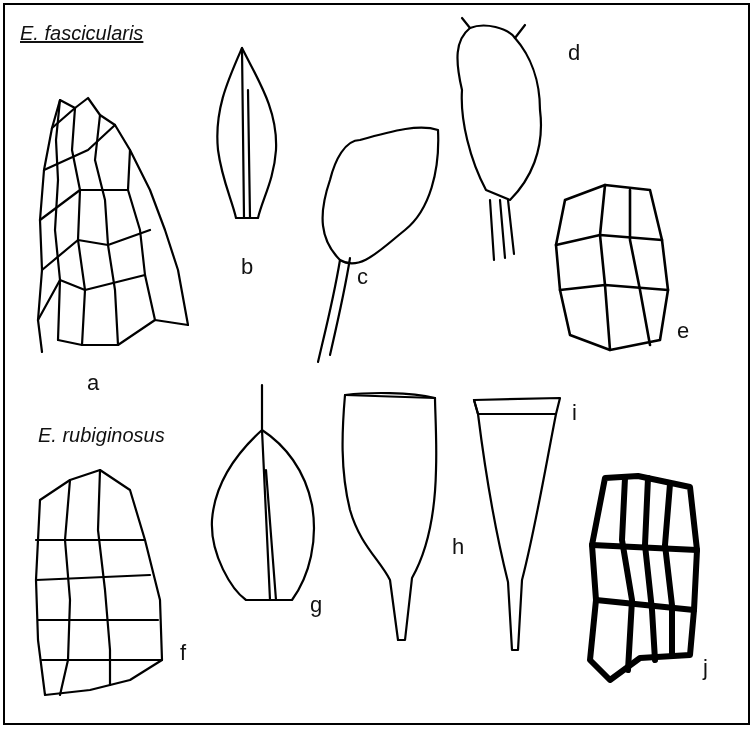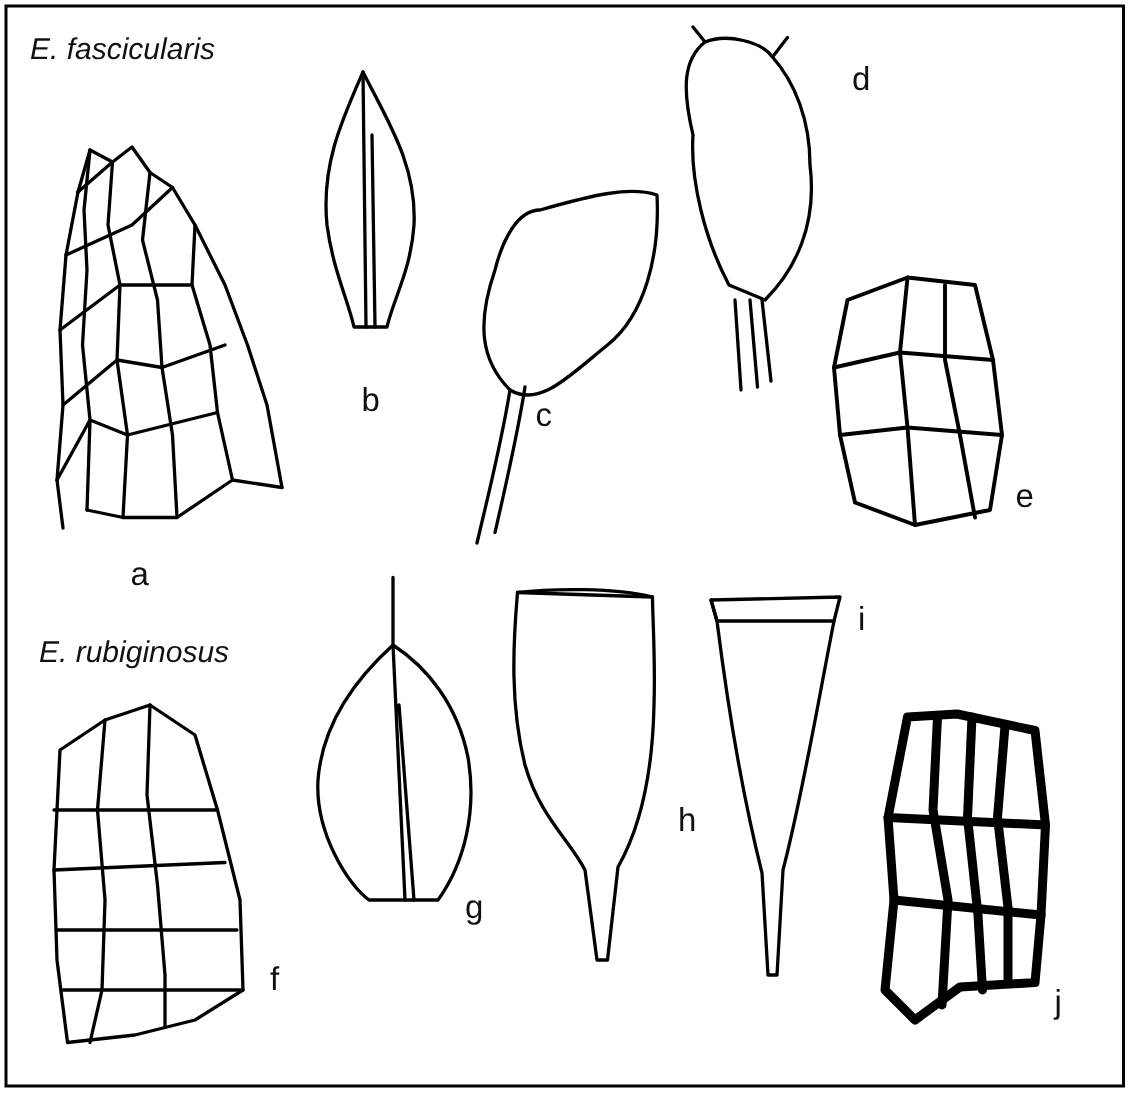--- a/index.html
+++ b/index.html
@@ -7,22 +7,22 @@
   .frame { position:absolute; left:3px; top:3px; width:747px; height:722px; border:2px solid #000; box-sizing:border-box; background:#fff; }
   .title { position:absolute; font-style:italic; font-size:20px; color:#111; }
   .lbl { position:absolute; font-size:22px; color:#111; }
   svg.fig { position:absolute; left:0; top:0; }
 </style>
 </head>
 <body>
 
 <div class="frame"></div>
 
-<div class="title" style="left:20px;top:22px;">E. fascicularis</div>
-<div class="title" style="left:26px;top:424px;">E. rubiginosus</div>
+<div class="title" style="left:20px;top:22px;text-decoration:underline;">E. fascicularis</div>
+<div class="title" style="left:38px;top:424px;">E. rubiginosus</div>
 
 <svg class="fig" width="755" height="730" viewBox="0 0 755 730">
   <g fill="none" stroke="#000" stroke-width="2.2" stroke-linejoin="round" stroke-linecap="round">
 
     <g>
       <path d="M52,128 L60,100 L75,108 L88,98 L100,115 L115,125 L130,150 L150,190 L165,230 L178,270 L188,325"></path>
       <path d="M52,128 L44,170 L40,220 L42,270 L38,320 L42,352"></path>
       <path d="M60,100 L56,140 L58,180 L55,230 L60,280 L58,340"></path>
       <path d="M75,108 L72,150 L80,190 L78,240 L85,290 L82,345"></path>
       <path d="M100,115 L95,160 L105,200 L108,245 L115,290 L118,345"></path>

